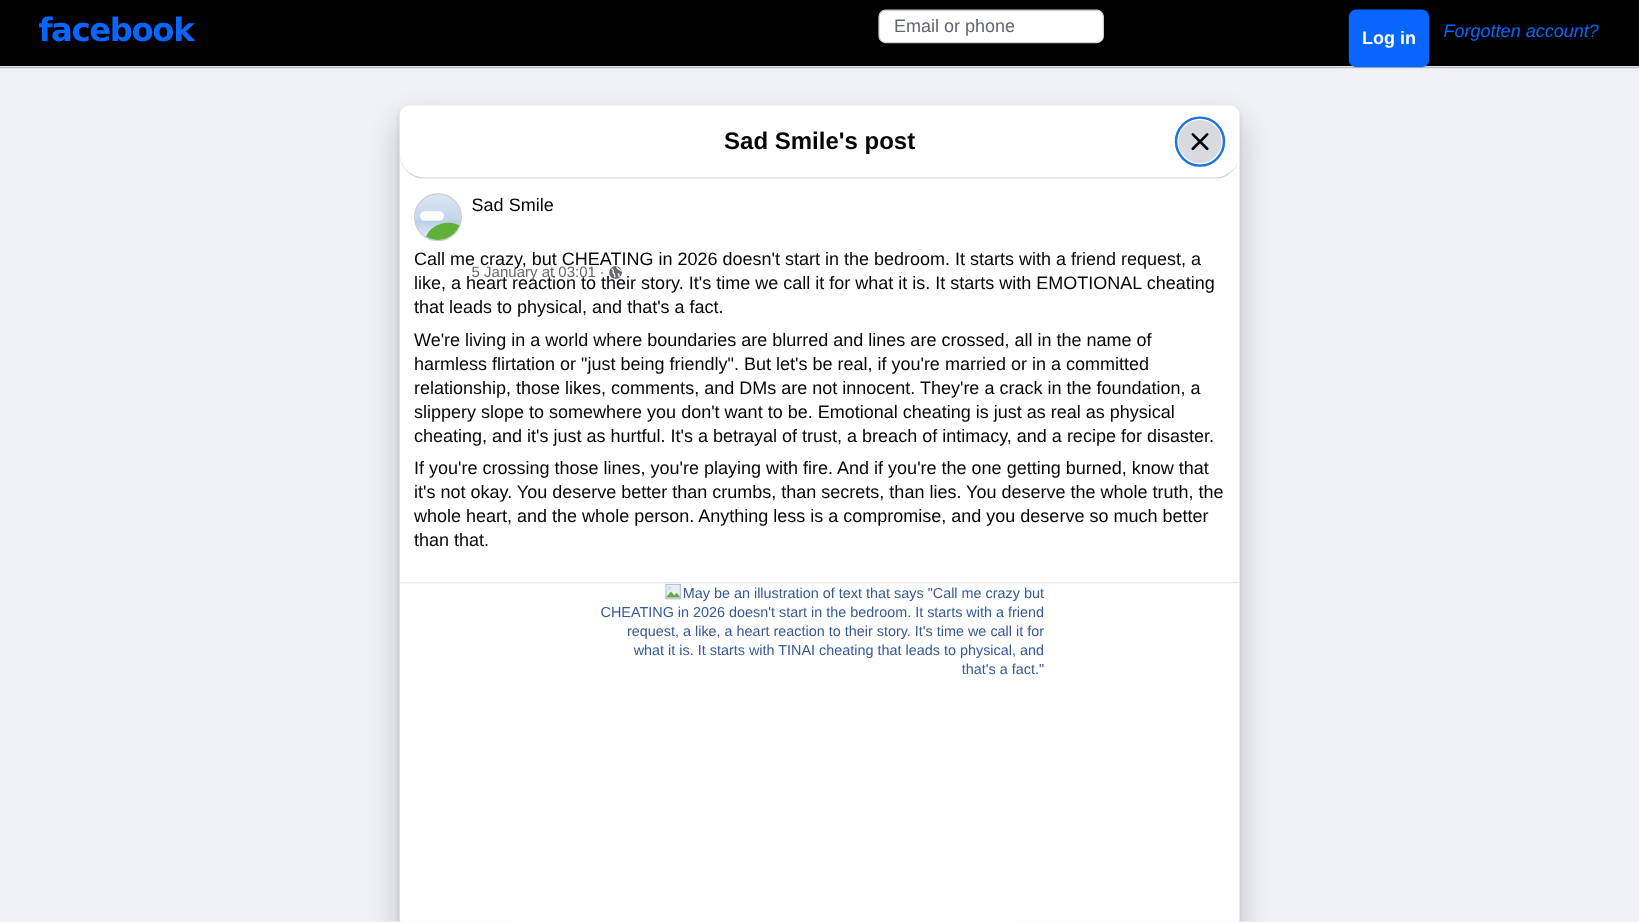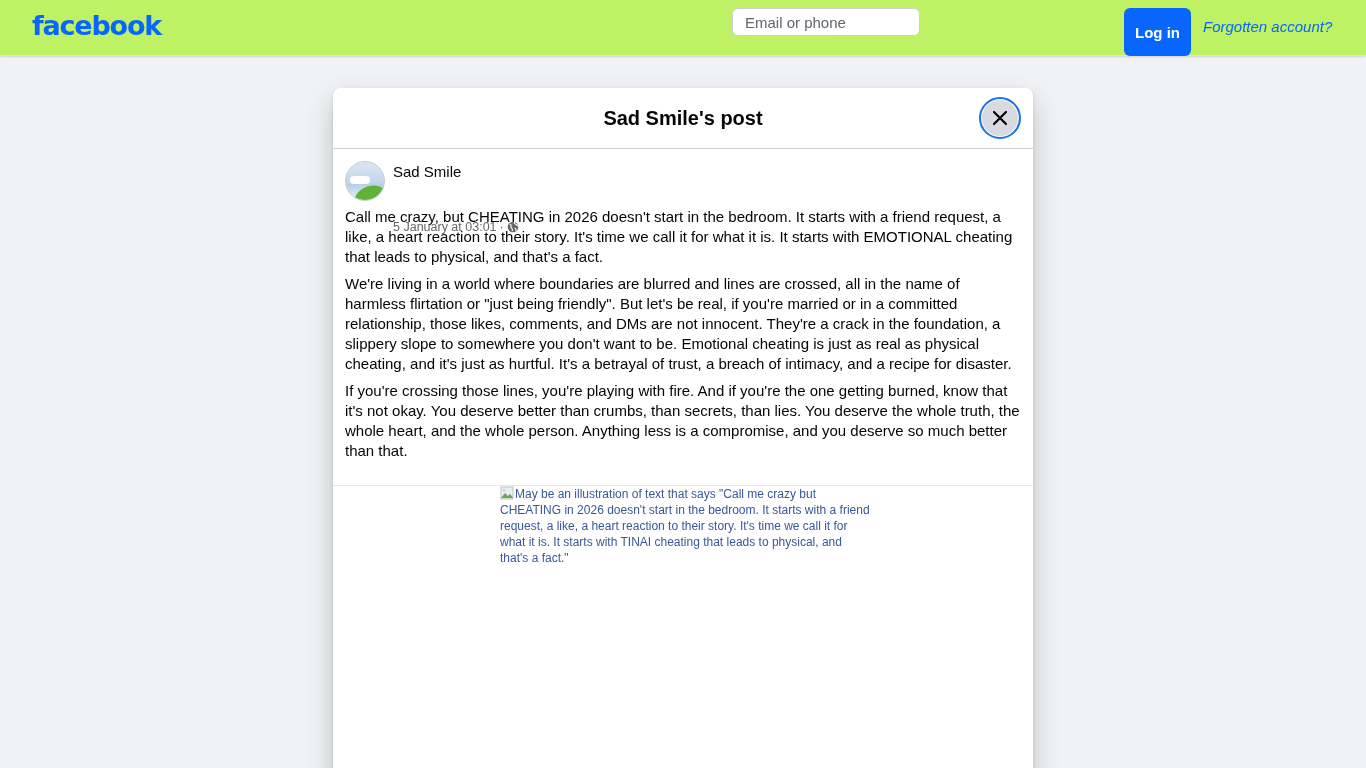--- a/index.html
+++ b/index.html
@@ -5,21 +5,21 @@
   * { box-sizing: border-box; margin: 0; padding: 0; }
   html, body { width: 1366px; height: 768px; overflow: hidden; }
   body {
     background: #f0f2f5;
     font-family: "Liberation Sans", "DejaVu Sans", sans-serif;
     color: #050505;
     position: relative;
   }
   .topbar {
     position: absolute; left: 0; top: 0; width: 1366px; height: 56px;
-    background: #bef264;
+    background: #000000;
     box-shadow: 0 1px 2px rgba(0,0,0,0.12);
     border-bottom: 1px solid #dddfe2;
     z-index: 2;
   }
   .logo {
     position: absolute; left: 32px; top: 10px;
     font-family: "DejaVu Sans", sans-serif;
     font-weight: bold; font-size: 27px; letter-spacing: -1.2px;
     color: #0866ff;
   }
@@ -50,21 +50,21 @@
   .modal {
     position: absolute; left: 333px; top: 88px; width: 700px; height: 700px;
     background: #fff;
     border-radius: 8px 8px 0 0;
     box-shadow: 0 12px 28px rgba(0,0,0,0.2), 0 2px 4px rgba(0,0,0,0.1);
     overflow: hidden;
   }
   .modal-header {
     position: relative; height: 61px;
     border-bottom: 1px solid #ced0d4;
-    display: flex; align-items: center; justify-content: center;
+    display: flex; align-items: center; justify-content: center; border-radius: 21px;
   }
   .modal-title {
     font-size: 20px; font-weight: bold; color: #050505;
   }
   .close-button {
     position: absolute; right: 12px; top: 9px;
     width: 42px; height: 42px; border-radius: 50%;
     background: #d8dadf;
     border: 2px solid #1b74e4;
     box-shadow: 0 0 0 1px #fff inset;
@@ -108,21 +108,21 @@
   }
   .post-body p { margin-bottom: 7px; }
   .post-body p:last-child { margin-bottom: 24px; }
   .image-area {
     border-top: 1px solid #e4e6eb;
     position: relative;
     height: 320px;
   }
   .image-alt {
     position: absolute; left: 167px; top: 0px; width: 370px;
-    font-size: 12px; line-height: 16px; color: #385898;
+    font-size: 12px; line-height: 16px; color: #385898; text-align: right;
   }
   .broken-img-icon {
     display: inline-block; width: 14px; height: 14px; vertical-align: -2px;
     margin-right: 1px;
   }
 </style>
 </head>
 <body>
 
 <div class="topbar">

